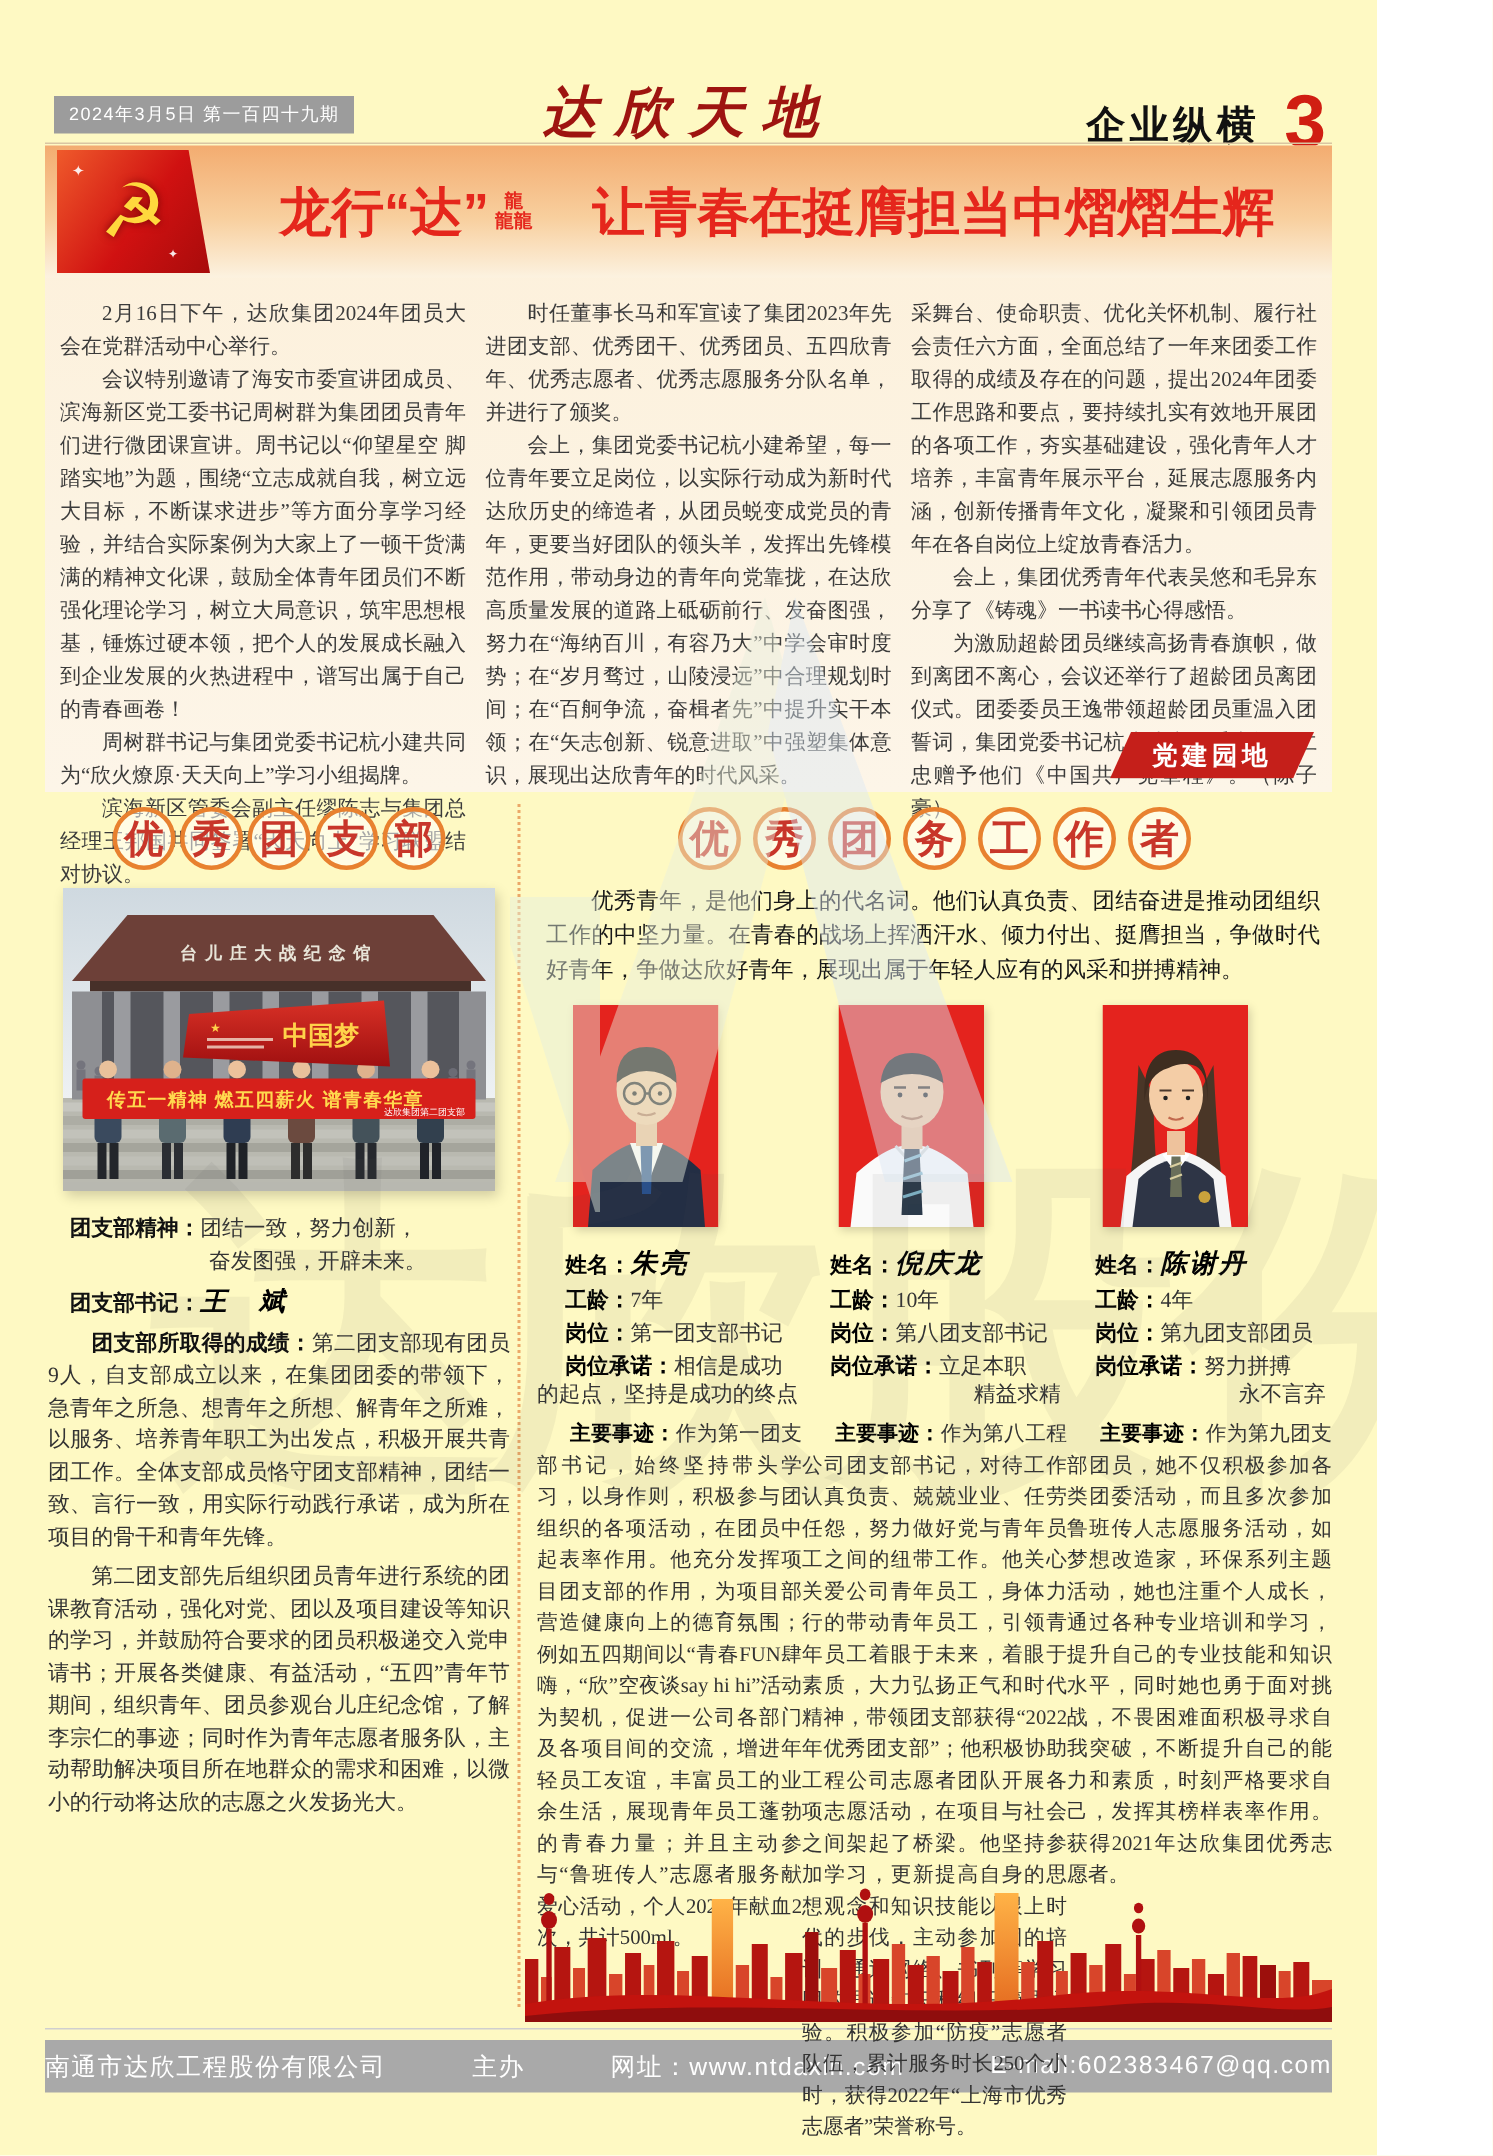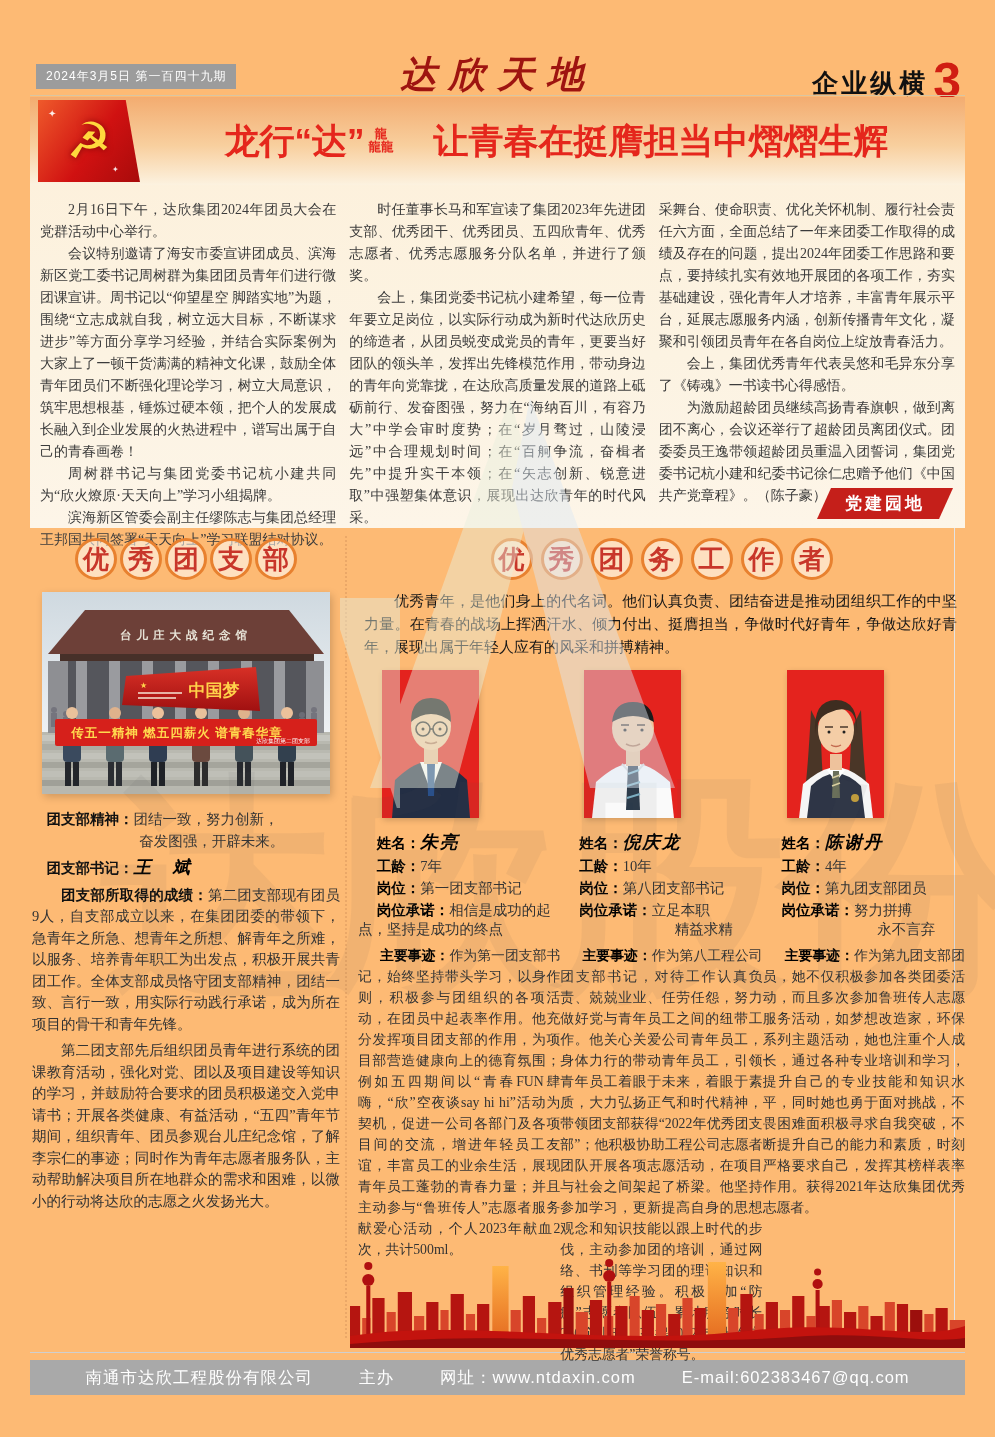--- a/index.html
+++ b/index.html
@@ -1,25 +1,25 @@
 <!DOCTYPE html>
 <html><head>
 <meta charset="utf-8">
 <style>
   html,body{margin:0;padding:0;background:#ffffff;}
-  .page{position:relative;width:995px;height:1437px;background:#fdba74;overflow:hidden;
+  .page{position:relative;width:918px;height:1437px;background:#fef9c3;overflow:hidden;
         font-family:"Liberation Sans",sans-serif;}
 
   
   .date-box{position:absolute;left:36px;top:64px;background:#9c9c9c;color:#fff;
             font-size:12px;padding:4px 10px;letter-spacing:1px;}
   .masthead{position:absolute;left:0;right:0;top:50px;text-align:center;
             font-family:"Liberation Serif",serif;font-style:italic;font-weight:700;
             font-size:37px;color:#9e1410;letter-spacing:12px;}
-  .edition{position:absolute;right:34px;top:56px;display:flex;align-items:flex-start;gap:5px;}
+  .edition{position:absolute;right:34px;top:56px;display:flex;align-items:flex-start;gap:16px;}
   .section-name{font-family:"Liberation Serif",serif;font-weight:700;font-size:26px;
                 color:#111;letter-spacing:3px;margin-top:10px;}
   .page-num{font-size:50px;font-weight:700;color:#d01e12;line-height:1;}
   .header-rule{position:absolute;left:30px;right:30px;top:95px;border-top:1px solid #d9c5a2;}
   .frame-right{position:absolute;left:954px;top:100px;height:1246px;border-left:1px solid #e3e3e3;}
 
   
   .top-article{position:absolute;left:30px;right:30px;top:97px;height:431px;
                background:linear-gradient(180deg,#fdf0da 0%,#fcf3e2 60%,#fdf5e8 100%);}
   .banner{position:relative;height:88px;margin:0 0 6px;
@@ -86,21 +86,21 @@
           font-size:17.5px;color:#000;letter-spacing:2px;}
   .promise .p2{display:block;padding-left:6.6em;}
   .deeds{margin:6px 0 0;font-size:13.8px;line-height:21px;text-align:justify;color:#333;
          font-family:"Liberation Serif",serif;text-indent:1.6em;}
   .deeds b{font-family:"Liberation Sans",sans-serif;color:#000;}
 
   .skyline{position:absolute;left:0;right:0;bottom:0;z-index:0;width:100%;}
 
   .bottom-rule{position:absolute;left:30px;right:30px;top:1352px;border-top:1px solid #cfcfcf;}
   .footer{position:absolute;left:30px;right:30px;top:1360px;height:35px;background:#a9a9a9;
-          color:#fff;display:flex;align-items:center;justify-content:center;gap:46px;
+          color:#fff;display:flex;align-items:center;justify-content:space-between;gap:46px;
           font-size:16.5px;letter-spacing:1px;}
 </style>
 </head>
 <body>
 
 <div class="page">
 
   <div class="date-box">2024年3月5日  第一百四十九期</div>
   <div class="masthead">达欣天地</div>
   <div class="edition">

